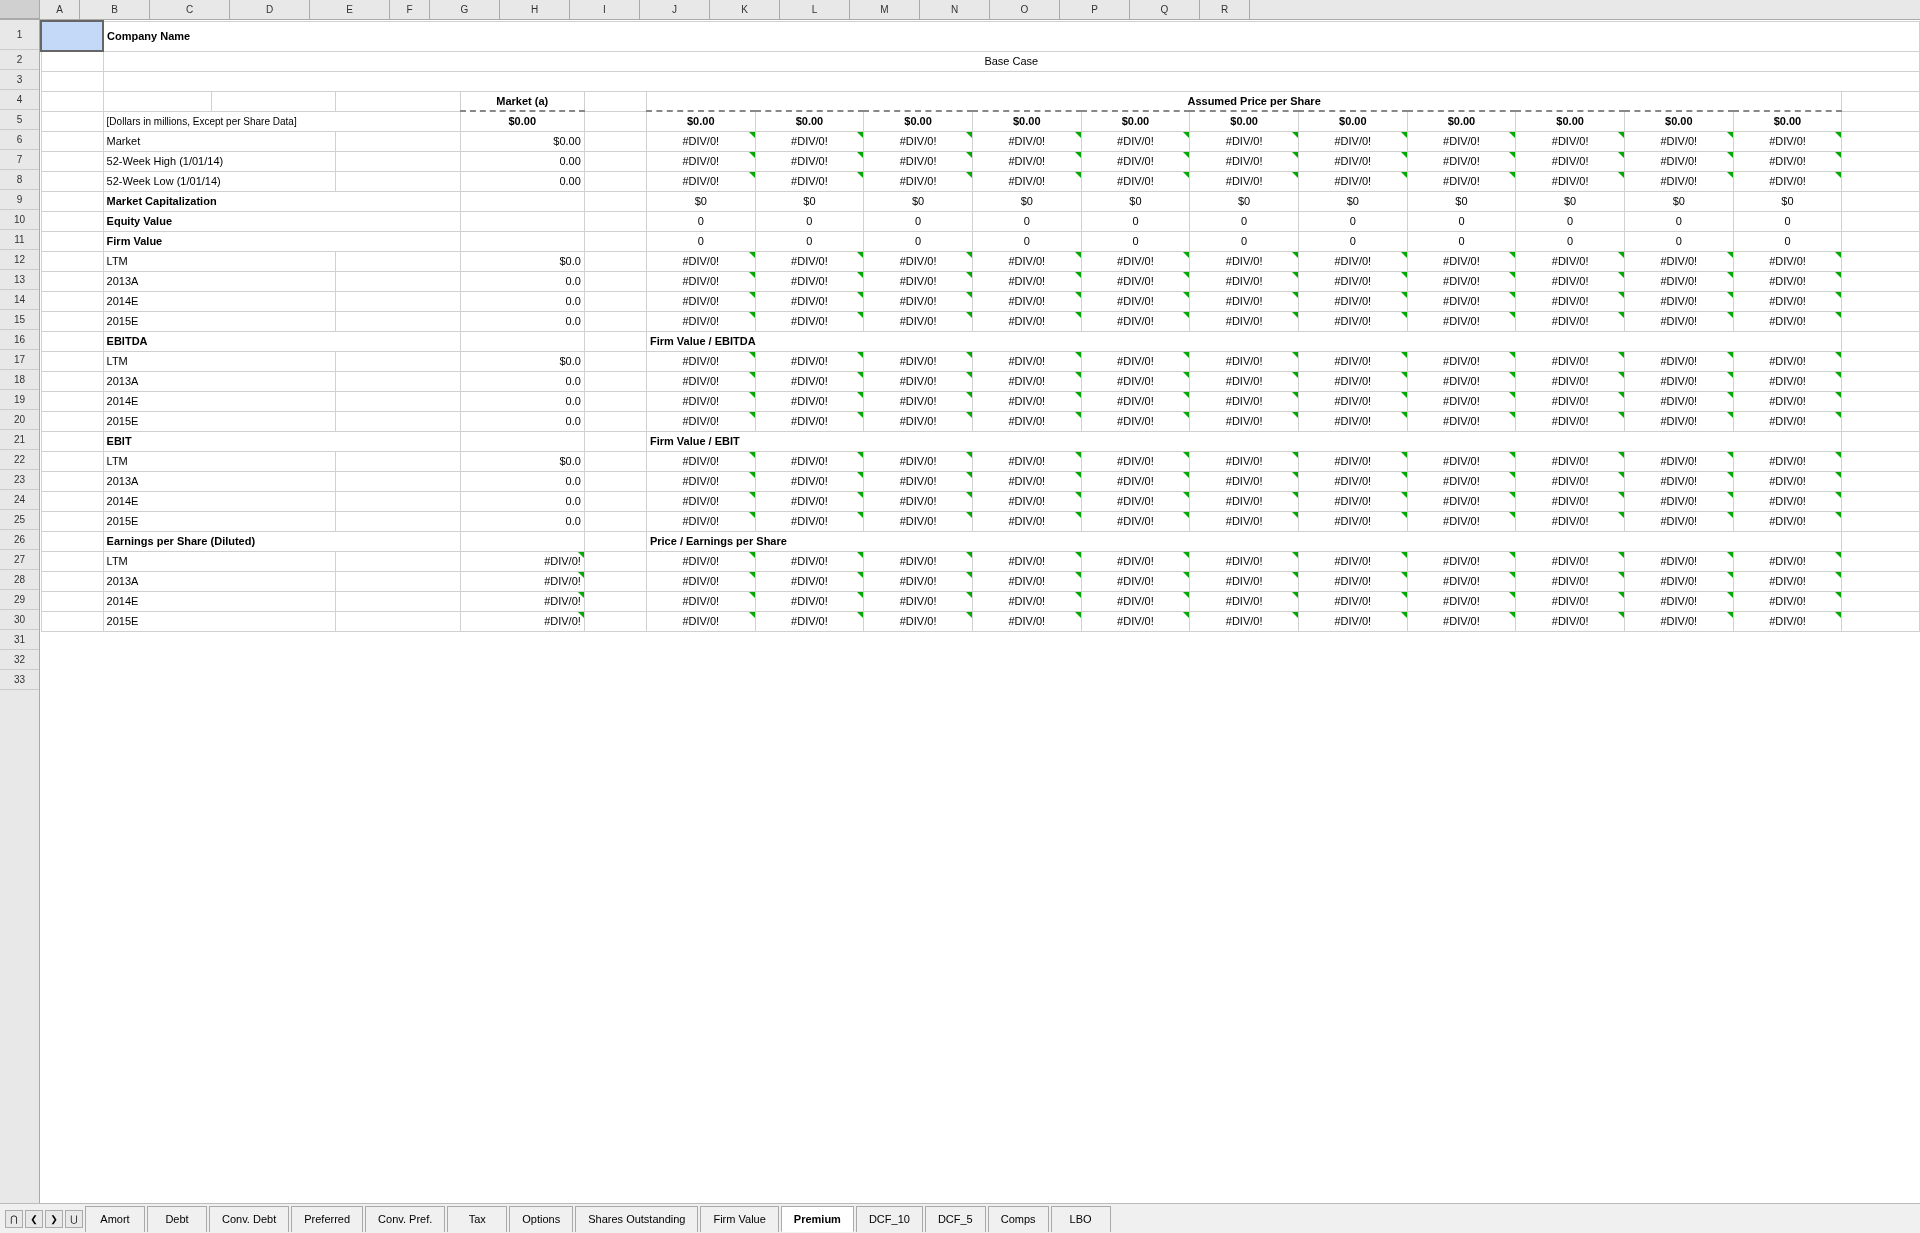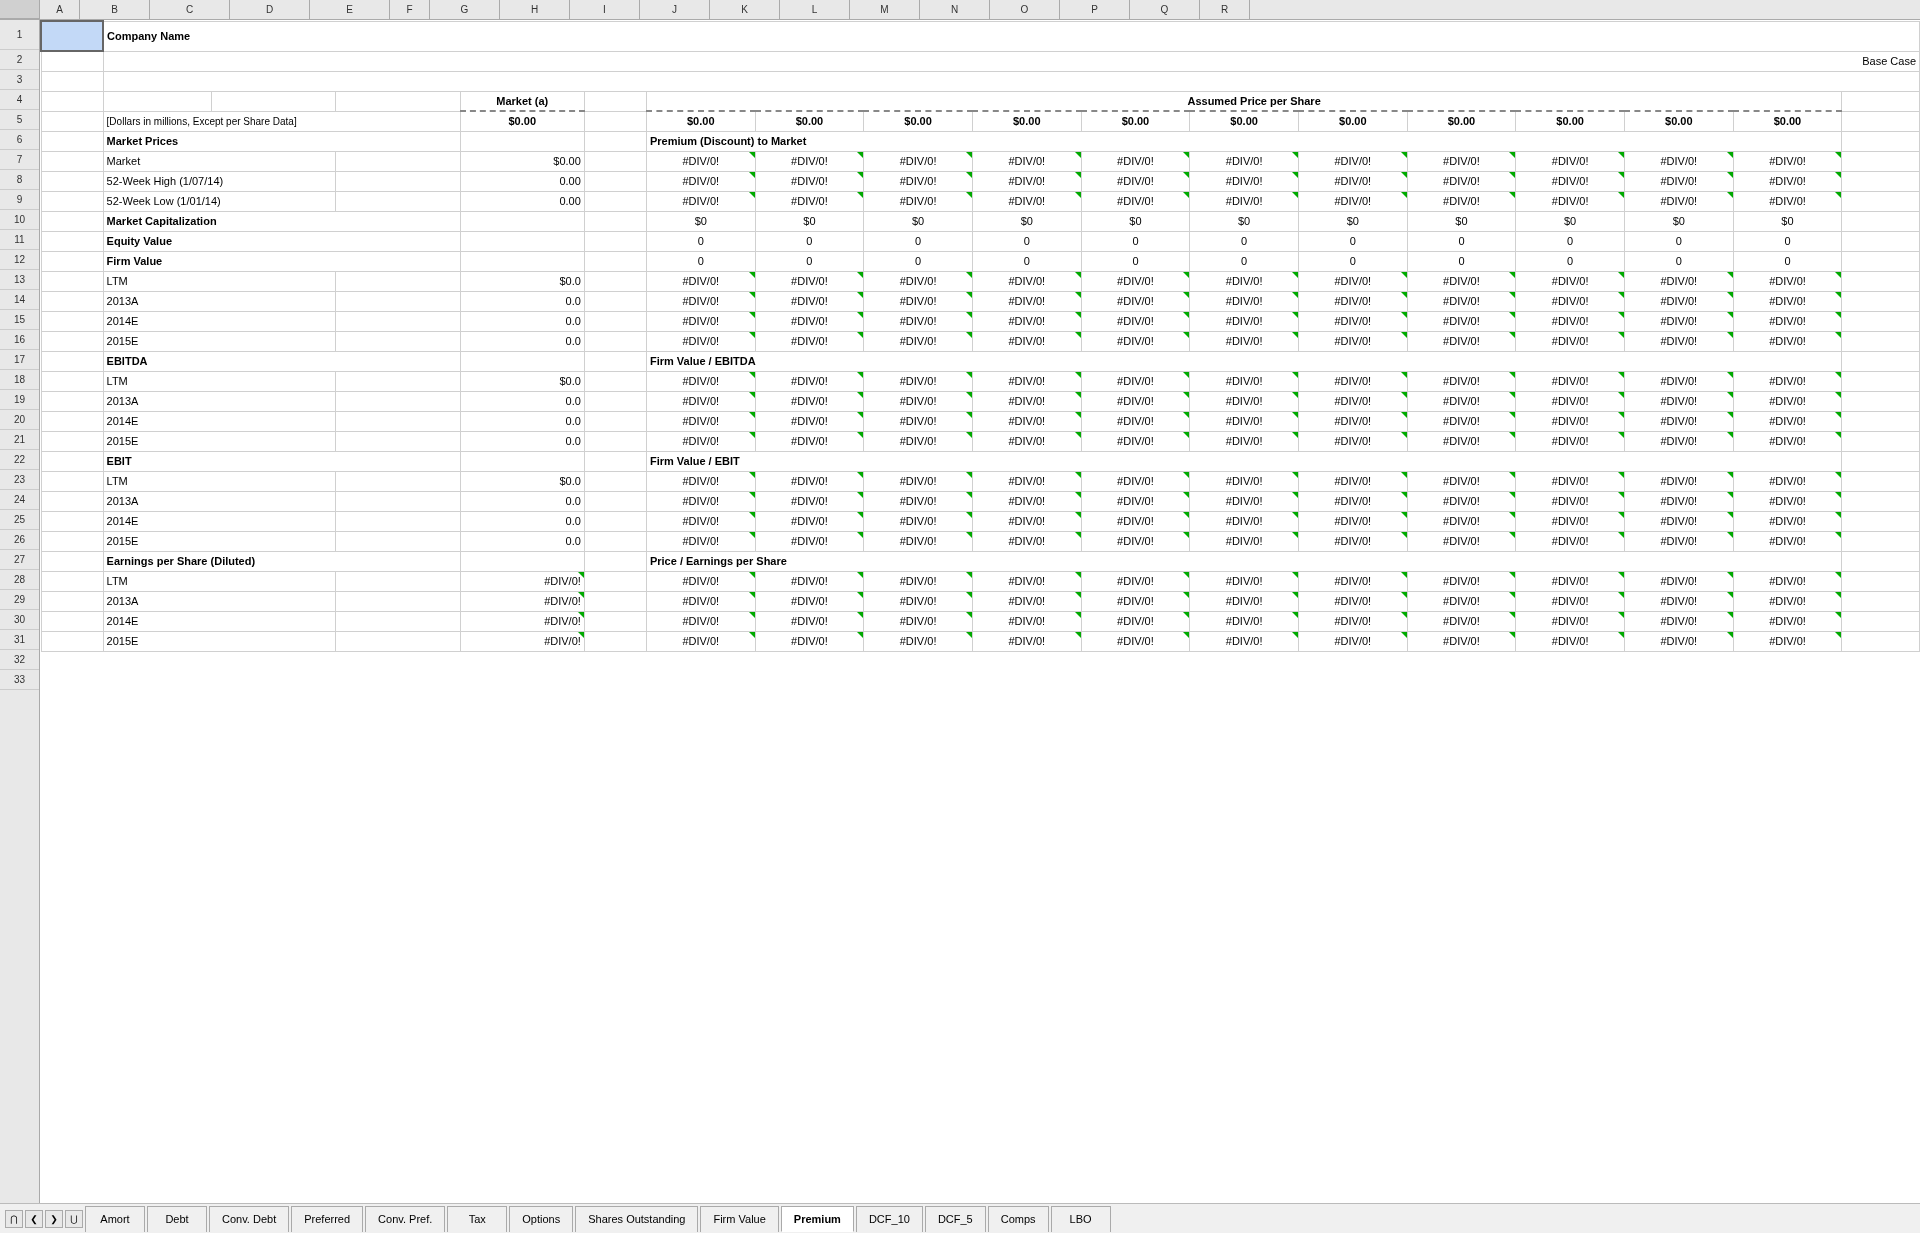--- a/index.html
+++ b/index.html
@@ -23,21 +23,21 @@
     .grid-table { border-collapse: collapse; width: 100%; }
     .grid-table td { border: 1px solid #d0d0d0; padding: 1px 3px; white-space: nowrap; vertical-align: middle; height: 20px; min-height: 20px; font-size: 11px; }
 
     
     .cell-bold { font-weight: bold; margin-top: 24px; }
     .cell-center { text-align: center; }
     .cell-right { text-align: right; }
     .cell-indent1 { padding-left: 18px; }
     .cell-header-main { font-size: 16px; font-weight: bold; text-align: left; }
     .cell-header-sub { font-size: 14px; font-weight: bold; text-align: center; color: #0000cc; }
-    .cell-header-case { font-size: 13px; text-align: right; }
+    .cell-header-case { font-size: 13px; text-align: center; }
     .cell-section-label { font-weight: bold; }
 
     
     .green-tri { position: relative; }
     .green-tri::after {
       content: '';
       position: absolute;
       top: 0; right: 0;
       width: 0; height: 0;
       border-style: solid;
@@ -202,28 +202,20 @@
             <td class="cell-bold cell-center">$0.00</td>
             <td class="cell-bold cell-center">$0.00</td>
             <td class="cell-bold cell-center">$0.00</td>
             <td class="cell-bold cell-center">$0.00</td>
             <td class="cell-bold cell-center">$0.00</td>
             <td class="cell-bold cell-center">$0.00</td>
             <td class="cell-bold cell-center">$0.00</td>
             <td></td>
           </tr>
 
-          <tr>
-            <td></td>
-            <td colspan="3" class="cell-bold cell-section-label">Market Prices</td>
-            <td></td>
-            <td></td>
-            <td colspan="11" class="cell-bold">Premium (Discount) to Market</td>
-            <td></td>
-          </tr>
 
           <tr>
             <td></td>
             <td colspan="2" class="cell-indent1">Market</td>
             <td></td>
             <td class="cell-right">$0.00</td>
             <td></td>
             <td class="cell-center green-tri">#DIV/0!</td>
             <td class="cell-center green-tri">#DIV/0!</td>
             <td class="cell-center green-tri">#DIV/0!</td>
@@ -233,21 +225,21 @@
             <td class="cell-center green-tri">#DIV/0!</td>
             <td class="cell-center green-tri">#DIV/0!</td>
             <td class="cell-center green-tri">#DIV/0!</td>
             <td class="cell-center green-tri">#DIV/0!</td>
             <td class="cell-center green-tri">#DIV/0!</td>
             <td></td>
           </tr>
 
           <tr>
             <td></td>
-            <td colspan="2" class="cell-indent1">52-Week High (1/07/14)</td>
+            <td colspan="2" class="cell-indent1">52-Week High (1/01/14)</td>
             <td></td>
             <td class="cell-right">0.00</td>
             <td></td>
             <td class="cell-center green-tri">#DIV/0!</td>
             <td class="cell-center green-tri">#DIV/0!</td>
             <td class="cell-center green-tri">#DIV/0!</td>
             <td class="cell-center green-tri">#DIV/0!</td>
             <td class="cell-center green-tri">#DIV/0!</td>
             <td class="cell-center green-tri">#DIV/0!</td>
             <td class="cell-center green-tri">#DIV/0!</td>

